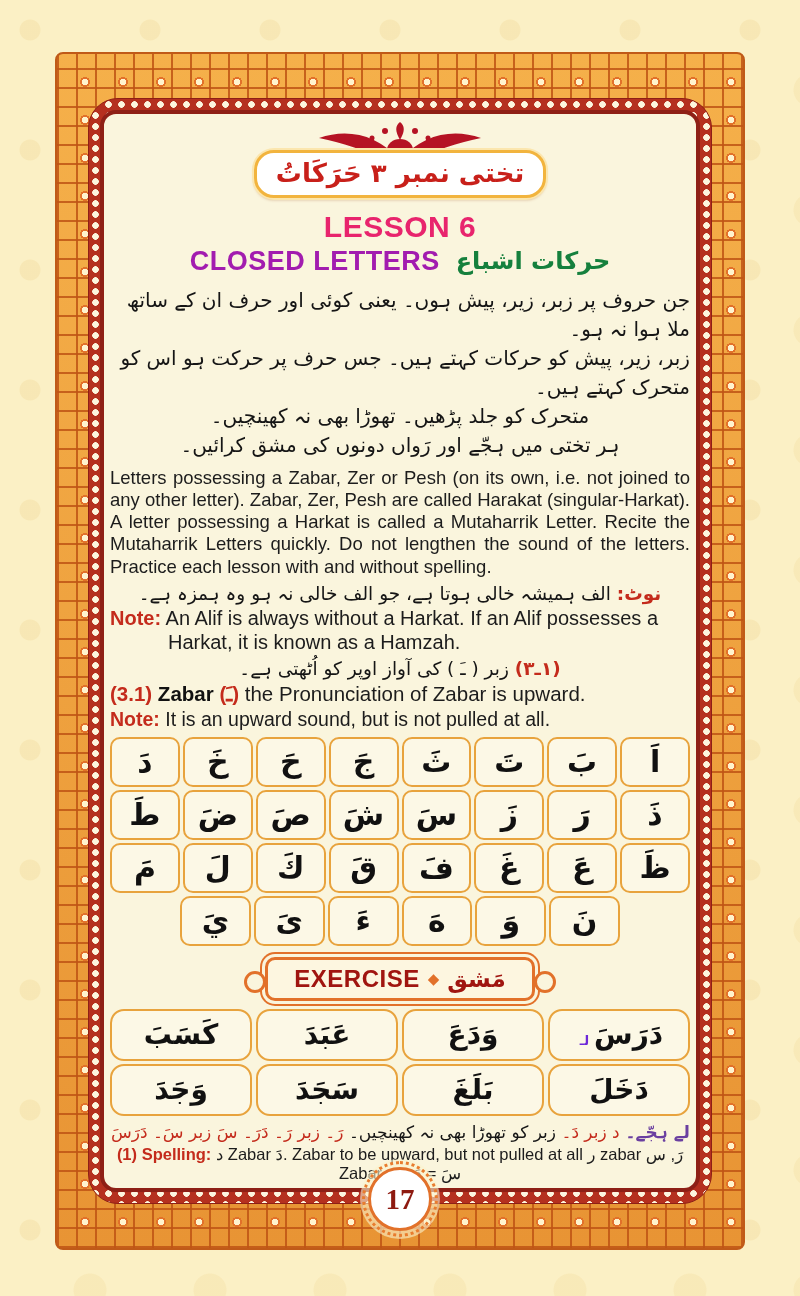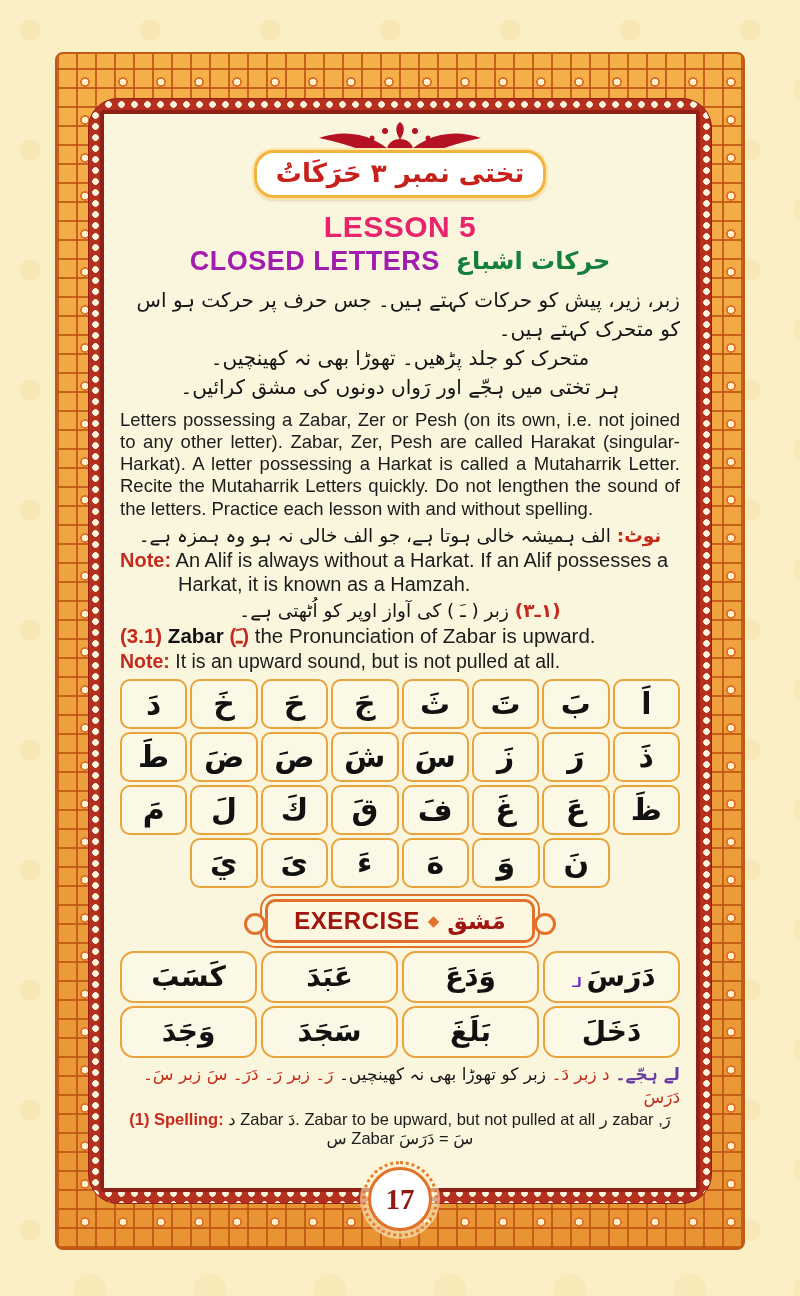--- a/index.html
+++ b/index.html
@@ -28,22 +28,22 @@
     border:2px solid #c05a18;border-radius:8px;
   }
   .frame-red{
     position:absolute;top:44px;bottom:44px;left:31px;right:31px;
     background:#b5301f radial-gradient(circle, #fdf6df 0 3px, transparent 3.6px);
     background-size:13px 11px;
     border-radius:30px;border:1px solid #8e2016;
   }
   .content{
     position:absolute;inset:11px;
-    background:#faf5dd;border:4px solid #8e2016;border-radius:4px;
-    padding:6px 16px;box-sizing:border-box;overflow:hidden;
+    background:#faf5dd;border:4px solid #8e2016;border-radius:16px;
+    padding:6px 6px;box-sizing:border-box;overflow:hidden;
   }
   
   .crest{ text-align:center;height:42px;margin-top:2px; }
   .banner-box{
     width:270px;margin:-14px auto 0;position:relative;background:#fff;
     border:3px solid #f2b43e;border-radius:20px;
     box-shadow:0 0 0 2px #fbe6ae, 0 2px 3px rgba(150,60,10,.35);
     padding:4px 8px;text-align:center;
   }
   .banner-urdu{
@@ -139,28 +139,29 @@
             <circle cx="86" cy="24" r="2"></circle>
               <circle cx="164" cy="24" r="2"></circle>
           </g>
         </svg>
       </div>
 
       <div class="banner-box">
         <div class="banner-urdu">تختی نمبر ۳ حَرَکَاتُ</div>
       </div>
 
-      <div class="lesson-title">LESSON 5</div>
+      <div class="lesson-title">LESSON 6</div>
 
       <div class="subtitle">
         <span class="subtitle-en">CLOSED LETTERS</span>
         <span class="subtitle-ar">حرکات اشباع</span>
       </div>
 
       <div class="urdu intro-urdu">
+        <div>جن حروف پر زبر، زیر، پیش ہوں۔ یعنی کوئی اور حرف ان کے ساتھ ملا ہوا نہ ہو۔</div>
         <div>زبر، زیر، پیش کو حرکات کہتے ہیں۔ جس حرف پر حرکت ہو اس کو متحرک کہتے ہیں۔</div>
         <div class="u-center">متحرک کو جلد پڑھیں۔ تھوڑا بھی نہ کھینچیں۔</div>
         <div class="u-center">ہر تختی میں ہجّے اور رَواں دونوں کی مشق کرائیں۔</div>
       </div>
 
       <div class="intro-english">Letters possessing a Zabar, Zer or Pesh (on its own, i.e. not joined to any other letter). Zabar, Zer, Pesh are called Harakat (singular-Harkat). A letter possessing a Harkat is called a Mutaharrik Letter. Recite the Mutaharrik Letters quickly. Do not lengthen the sound of the letters. Practice each lesson with and without spelling.</div>
 
       <div class="urdu urdu-note">
         <span class="red">نوٹ:</span>
         <span>الف ہمیشہ خالی ہوتا ہے، جو الف خالی نہ ہو وہ ہمزہ ہے۔</span>

